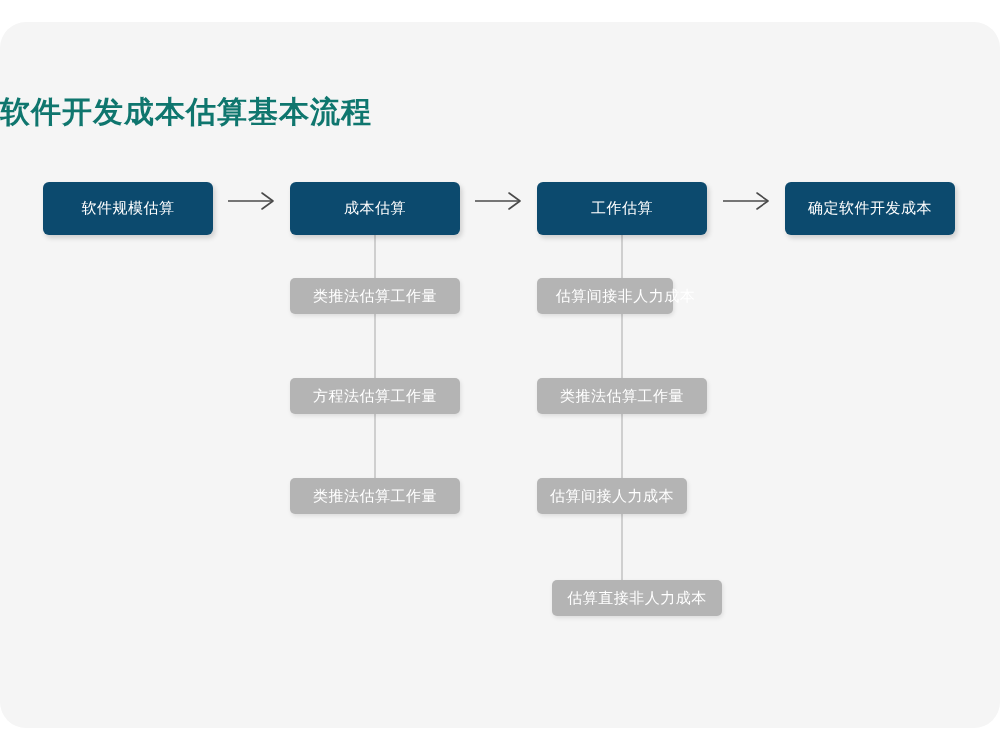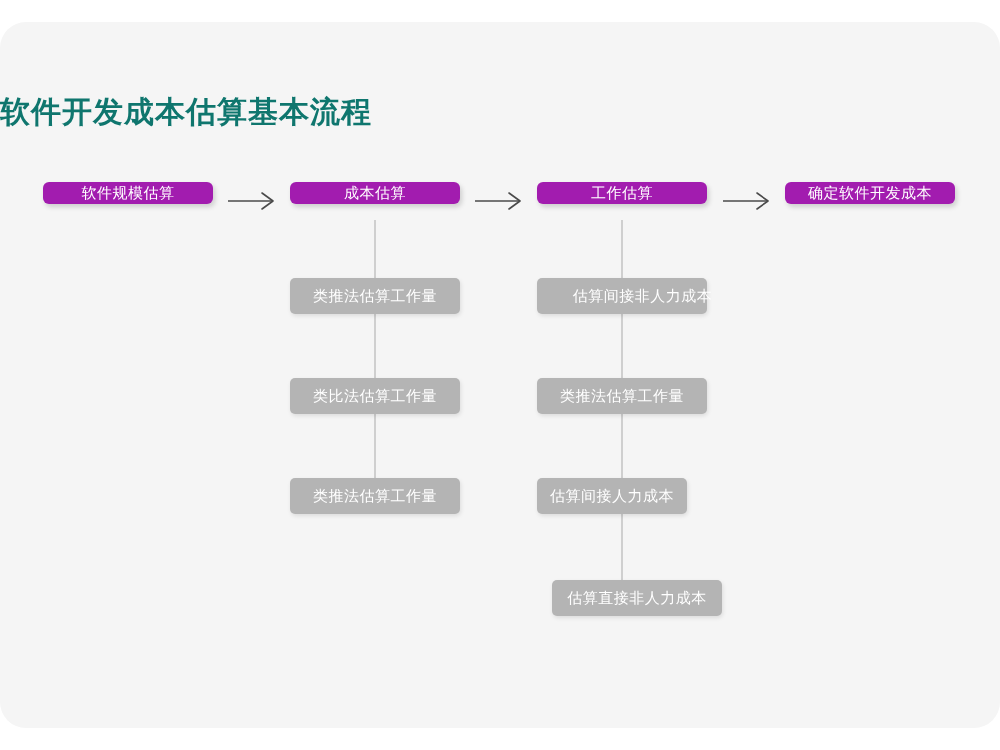--- a/index.html
+++ b/index.html
@@ -64,23 +64,23 @@
     display: flex;
     align-items: center;
     justify-content: center;
     border-radius: 6px;
     font-size: 15px;
     letter-spacing: 0.5px;
     white-space: nowrap;
     box-sizing: border-box;
   }
   .node.primary {
-    background: #a21caf;
+    background: #0c4a6e;
     color: #ffffff;
-    height: 22px;
+    height: 53px;
     box-shadow: 2px 3px 5px rgba(0,0,0,0.16);
     text-align: right;
   }
   .node.secondary {
     background: #b4b4b4;
     color: #ffffff;
     height: 36px;
     border-radius: 5px;
     box-shadow: 1px 2px 4px rgba(0,0,0,0.10);
   }
@@ -111,19 +111,19 @@
         <path d="M36 3 L47 11 L36 19" stroke="#4a4a4a" stroke-width="1.6" fill="none" stroke-linecap="round" stroke-linejoin="round"></path>
       </svg></div>
   </div>
 
 <div id="node-layer">
     <div class="node primary" style="left: 43px; top: 182px; width: 170px;">软件规模估算</div>
     <div class="node primary" style="left: 290px; top: 182px; width: 170px;">成本估算</div>
     <div class="node primary" style="left: 537px; top: 182px; width: 170px;">工作估算</div>
     <div class="node primary" style="left: 785px; top: 182px; width: 170px;">确定软件开发成本</div>
     <div class="node secondary" style="left: 290px; top: 278px; width: 170px;">类推法估算工作量</div>
-    <div class="node secondary" style="left: 290px; top: 378px; width: 170px;">类比法估算工作量</div>
+    <div class="node secondary" style="left: 290px; top: 378px; width: 170px;">方程法估算工作量</div>
     <div class="node secondary" style="left: 290px; top: 478px; width: 170px;">类推法估算工作量</div>
-    <div class="node secondary" style="left: 537px; top: 278px; width: 170px; padding-left: 41px;">估算间接非人力成本</div>
+    <div class="node secondary" style="left: 537px; top: 278px; width: 136px; padding-left: 41px;">估算间接非人力成本</div>
     <div class="node secondary" style="left: 537px; top: 378px; width: 170px;">类推法估算工作量</div>
     <div class="node secondary" style="left: 537px; top: 478px; width: 150px;">估算间接人力成本</div>
     <div class="node secondary" style="left: 537px; top: 580px; width: 170px; margin-left: 15px;">估算直接非人力成本</div>
   </div>
 
 </body></html>

